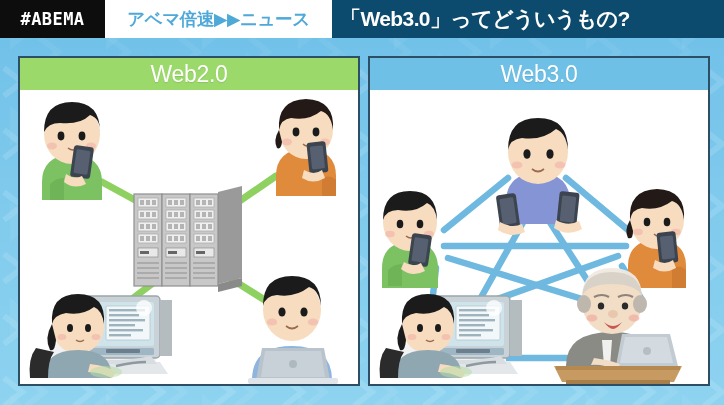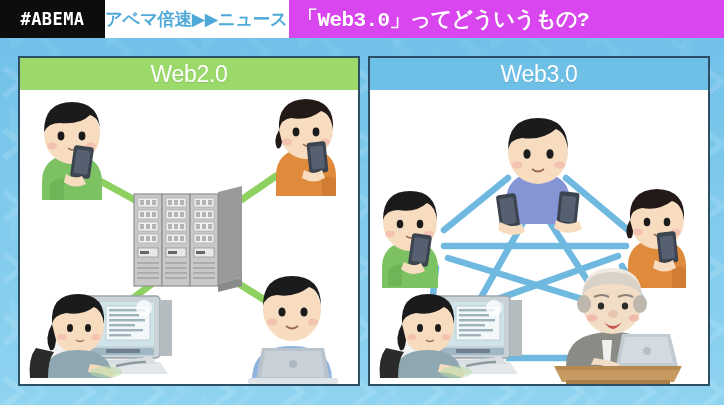--- a/index.html
+++ b/index.html
@@ -15,23 +15,23 @@
       background:
         linear-gradient(180deg,#6dbfe8 0%,#7ec9ec 45%,#8ed3f0 100%);
   }
   .bg-chevrons{position:absolute;inset:0;opacity:.55;}
 
   
   .header{position:absolute;left:0;top:0;width:724px;height:38px;display:flex;align-items:stretch;z-index:6;}
   .logo-box{width:105px;background:#0d0d0d;display:flex;align-items:center;justify-content:center;}
   .logo-text{color:#ffffff;font-size:17px;font-weight:bold;letter-spacing:.4px;
              font-family:"DejaVu Sans Mono","Liberation Mono",monospace;}
-  .prog-box{width:184px;background:#ffffff;display:flex;align-items:center;justify-content:flex-start;}
+  .prog-box{width:227px;background:#ffffff;display:flex;align-items:center;justify-content:center;}
   .prog-text{color:#4fa9d8;font-size:17.5px;font-weight:bold;letter-spacing:-.4px;white-space:nowrap;}
-  .title-box{flex:1;background:#d946ef;display:flex;align-items:center;padding-left:8px;font-family:Liberation Mono, monospace;}
+  .title-box{flex:1;background:#0c4a6e;display:flex;align-items:center;padding-left:8px;}
   .title-text{color:#ffffff;font-size:21px;font-weight:bold;letter-spacing:-.6px;white-space:nowrap;
               text-shadow:0 1px 0 rgba(0,0,0,.05);}
 
   
   .panel{position:absolute;top:56px;width:342px;height:330px;
          border:2px solid #2c4f66;background:#ffffff;box-sizing:border-box;z-index:4;}
   #panel-web2{left:18px;}
   #panel-web3{left:368px;}
   .panel-head{height:32px;display:flex;align-items:center;justify-content:center;}
   .head-green{background:#9bd96a;}

